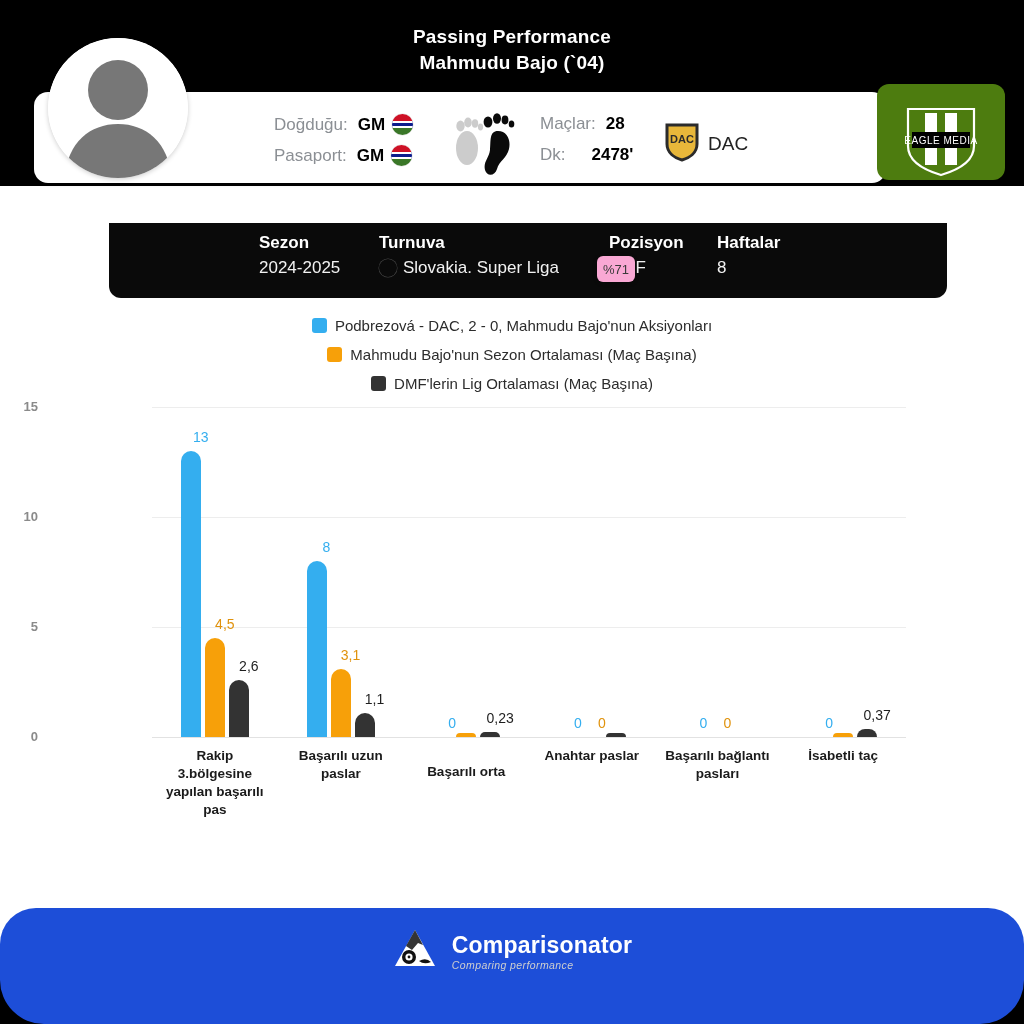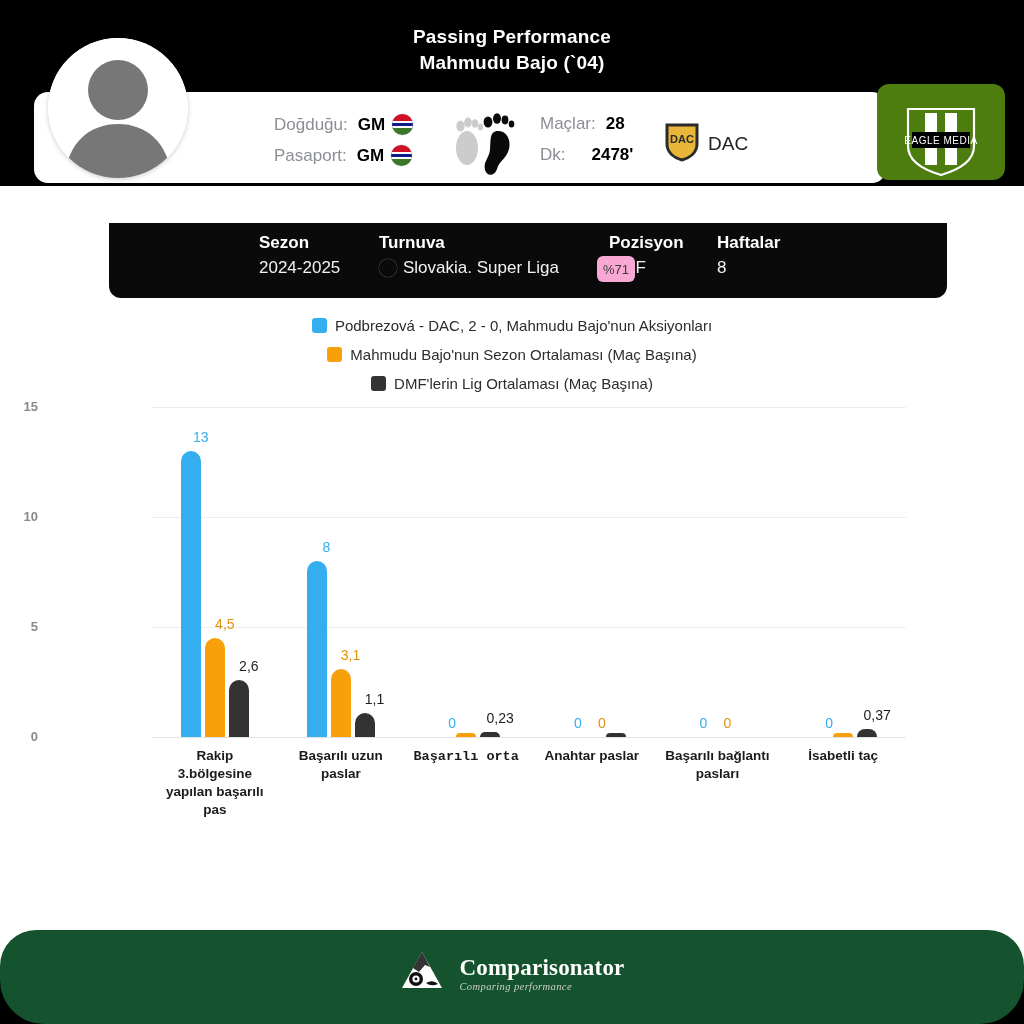--- a/index.html
+++ b/index.html
@@ -128,22 +128,22 @@
   .bar-val.blue { color: #34aeef; }
   .bar-val.orange { color: #e0920c; }
   .bar-val.dark { color: #1e1e1e; }
   .cat-labels { position: absolute; left: 152px; top: 352px; width: 754px; height: 70px; }
   .cat {
     position: absolute; text-align: center; font-size: 13.5px; color: #1b1b1b;
     font-weight: 600; line-height: 18px;
   }
   
   .footer-band {
-    position: absolute; left: 0; bottom: 0; width: 1024px; height: 94px;
-    background: #14532d; border-radius: 36px 36px 0 0; font-family: Liberation Serif, serif;
+    position: absolute; left: 0; bottom: 0; width: 1024px; height: 116px;
+    background: #1d4ed8; border-radius: 36px 36px 0 0;
   }
   .footer-inner {
     position: absolute; left: 0; top: 18px; width: 1024px;
     display: flex; align-items: center; justify-content: center; gap: 14px;
   }
   .brand-name { color: #fff; font-size: 23px; font-weight: bold; letter-spacing: .2px; }
   .brand-tag { color: #cfcfcf; font-size: 10.5px; font-style: italic; letter-spacing: .4px; }
   .corner { position: absolute; background: #000; z-index: 1; }
 </style>
 </head>
@@ -315,21 +315,21 @@
         <div class="group" style="left: 657.167px; width: 68px;">
           <div class="bar-val blue" style="left: 10px; bottom: 6px;">0</div>
           <div class="bar orange" style="left: 24px; height: 4px; background: rgb(247, 160, 9);"></div>
           <div class="bar dark" style="left: 48px; height: 8.14px; background: rgb(51, 51, 51);"></div>
           <div class="bar-val dark" style="left: 58px; bottom: 14.14px;">0,37</div>
         </div>
       </div>
     <div class="cat-labels" id="cats">
         <div class="cat" style="left: 8px; width: 109.667px; top: 0px;">Rakip 3.bölgesine yapılan başarılı pas</div>
         <div class="cat" style="left: 134px; width: 109.667px; top: 0px;">Başarılı uzun paslar</div>
-        <div class="cat" style="left: 259.333px; width: 109.667px; top: 1px; font-family: Liberation Mono, monospace;">Başarılı orta</div>
+        <div class="cat" style="left: 259.333px; width: 109.667px; top: 16px;">Başarılı orta</div>
         <div class="cat" style="left: 385px; width: 109.667px; top: 0px;">Anahtar paslar</div>
         <div class="cat" style="left: 510.667px; width: 109.667px; top: 0px;">Başarılı bağlantı pasları</div>
         <div class="cat" style="left: 636.333px; width: 109.667px; top: 0px;">İsabetli taç</div>
       </div>
   </div>
 
   <div class="footer-band">
     <div class="footer-inner">
       <span>
         <svg width="46" height="46" viewBox="0 0 46 46" aria-hidden="true">

